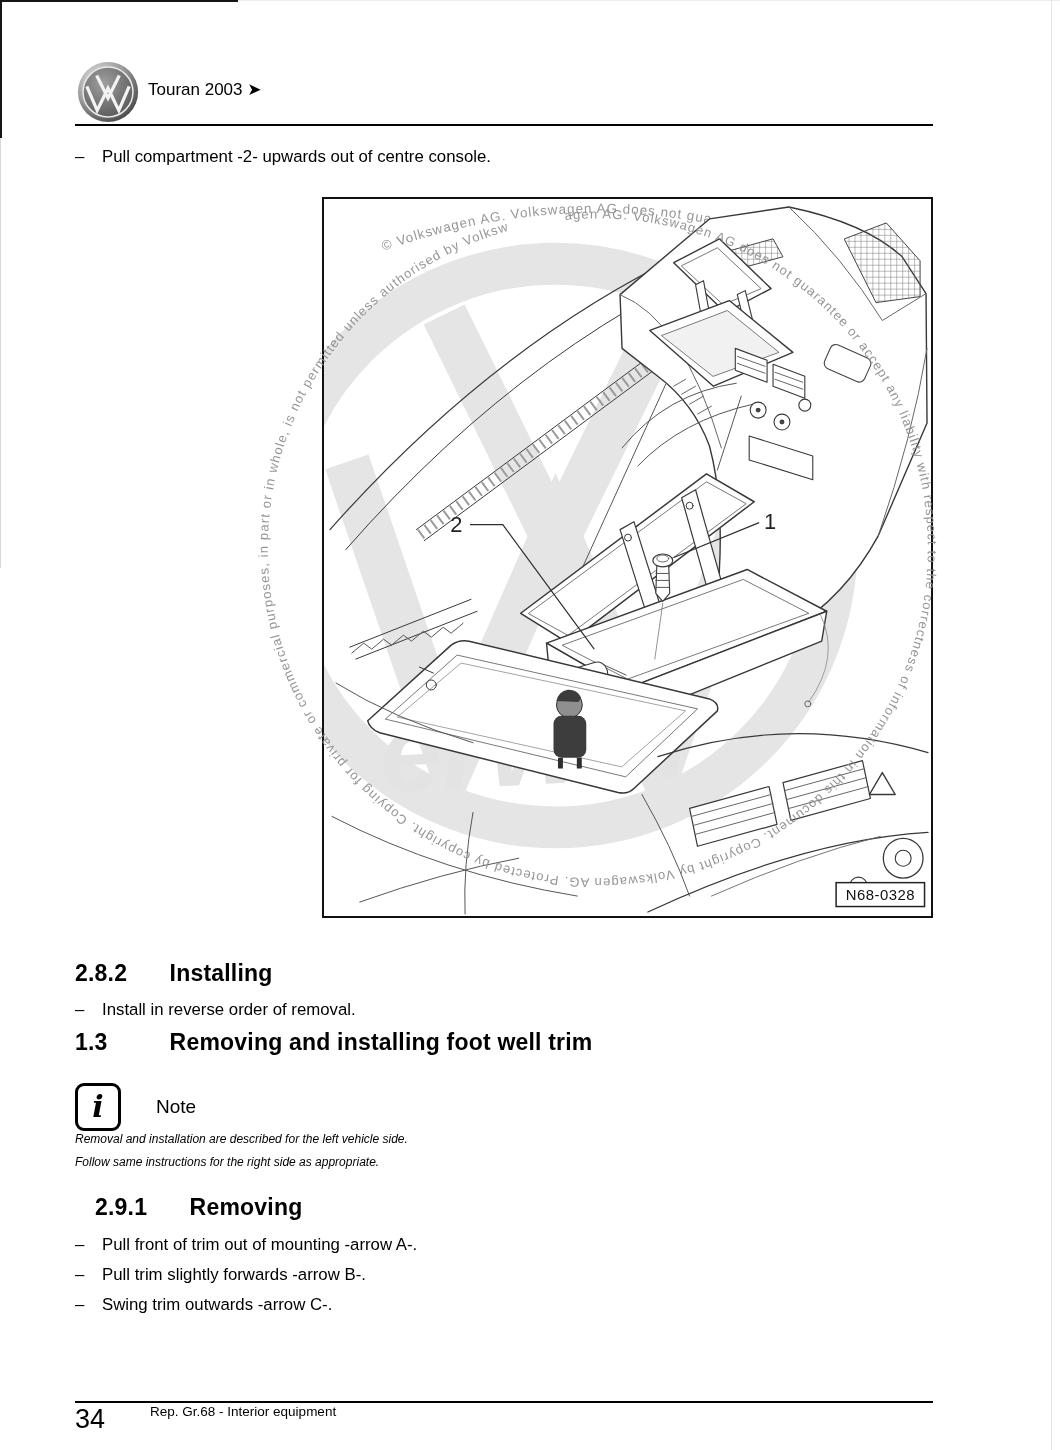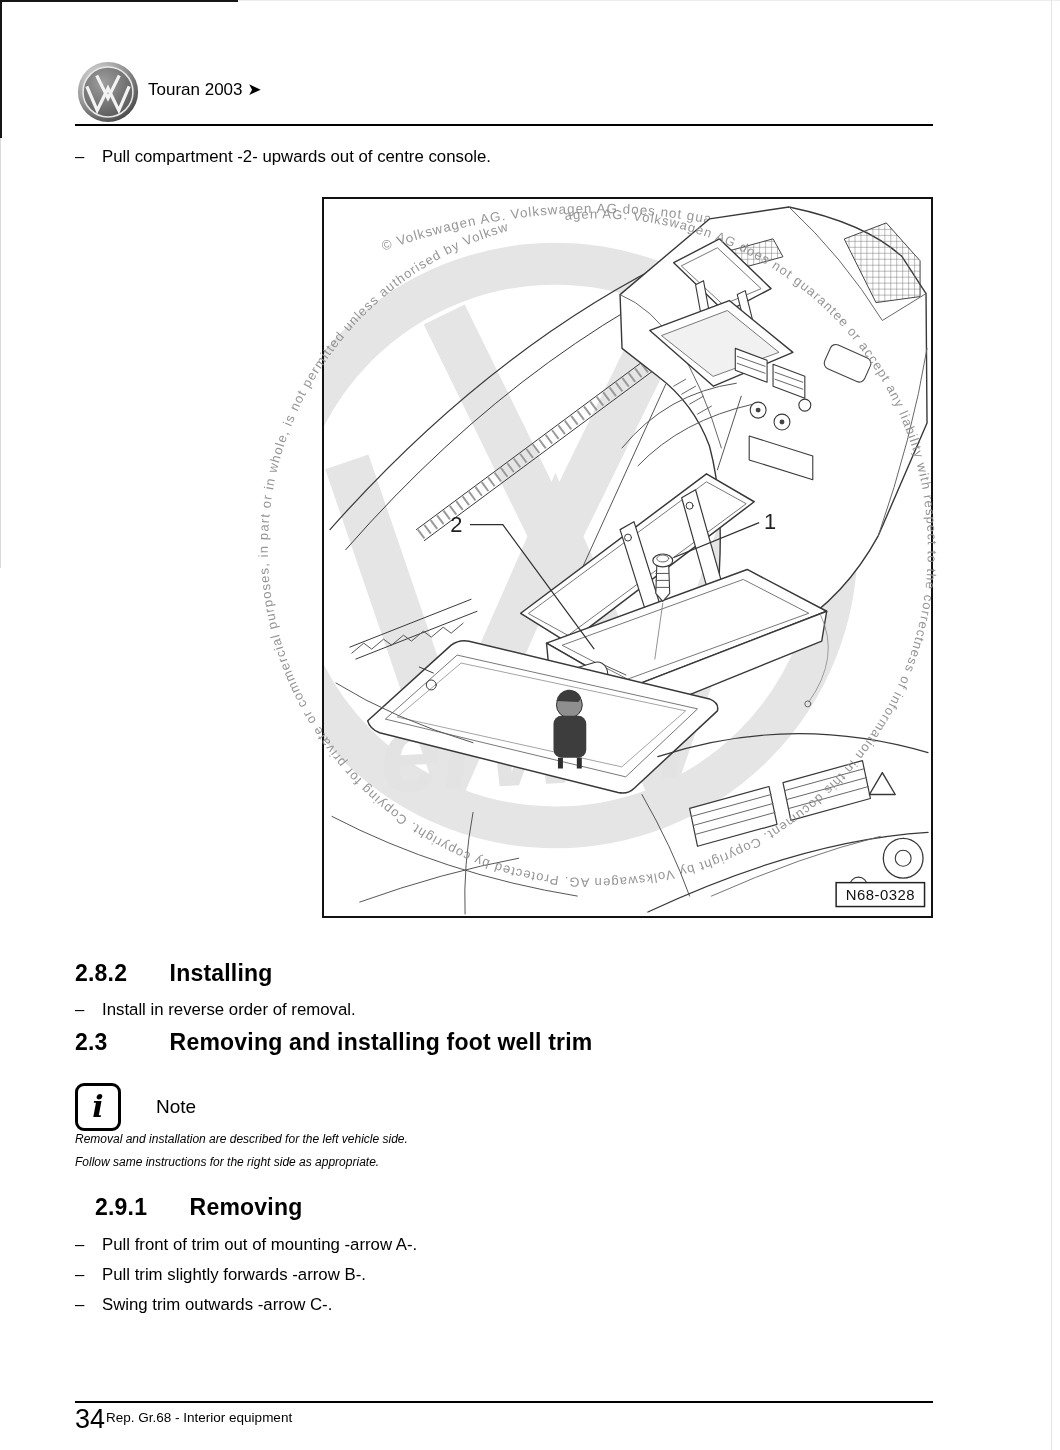--- a/index.html
+++ b/index.html
@@ -44,21 +44,21 @@
     font-family:"DejaVu Serif",serif;font-style:italic;font-weight:bold;font-size:30px;
     padding-bottom:2px;box-sizing:content-box;
   }
   .note-label{margin-left:35px;font-size:19px;font-weight:400;}
   .note-text{left:75px;top:1128px;font-style:italic;font-size:12px;line-height:22.5px;width:700px;}
   .s291-head{top:1194px;margin-left:20px;}
   .s291-step1{left:75px;top:1234px;width:840px;}
   .s291-step2{left:75px;top:1264px;width:840px;}
   .s291-step3{left:75px;top:1294px;width:840px;}
   
-  .footer-row{left:75px;top:1404px;display:flex;align-items:center;}
+  .footer-row{left:75px;top:1404px;display:flex;align-items:flex-start;gap:44px;}
   .page-num{font-size:27px;line-height:30px;}
   .footer-label{font-size:13.5px;margin-left:1px;padding-bottom:4px;}
 </style>
 </head>
 <body>
 
 <div class="abs scan-top-faint"></div>
 <div class="abs scan-top-dark"></div>
 <div class="abs scan-left-dark"></div>
 <div class="abs scan-left-faint"></div>
@@ -241,21 +241,21 @@
 <div class="abs heading s282-head">
   <span class="h-num">2.8.2</span>
   <span>Installing</span>
 </div>
 <div class="abs step s282-step">
   <span class="dash">–</span>
   <span>Install in reverse order of removal.</span>
 </div>
 
 <div class="abs heading s29-head">
-  <span class="h-num">2.3</span>
+  <span class="h-num">1.3</span>
   <span>Removing and installing foot well trim</span>
 </div>
 
 <div class="abs note-row">
   <div class="note-icon">
     <span>i</span>
   </div>
   <div class="note-label">Note</div>
 </div>
 <div class="abs note-text">

